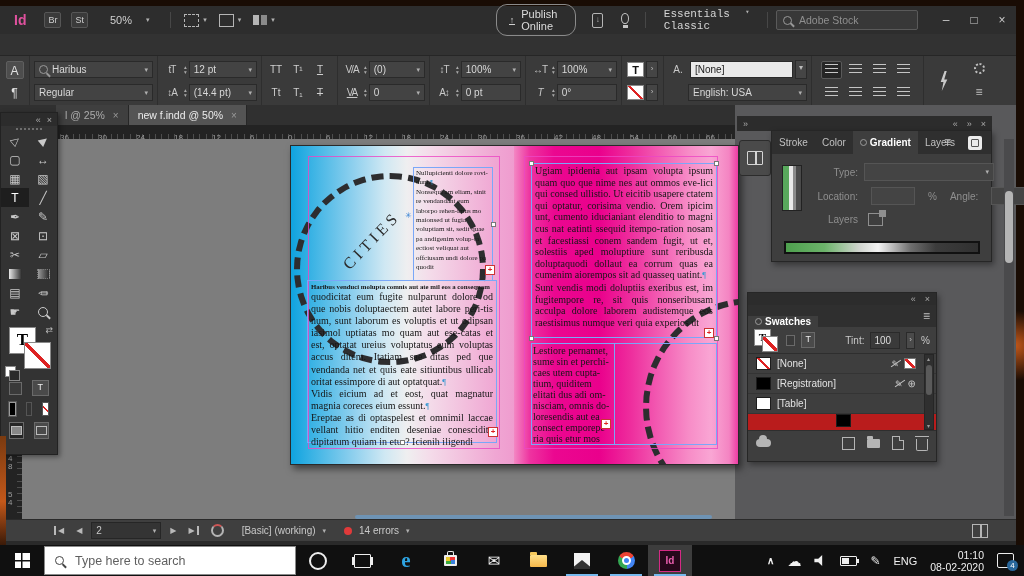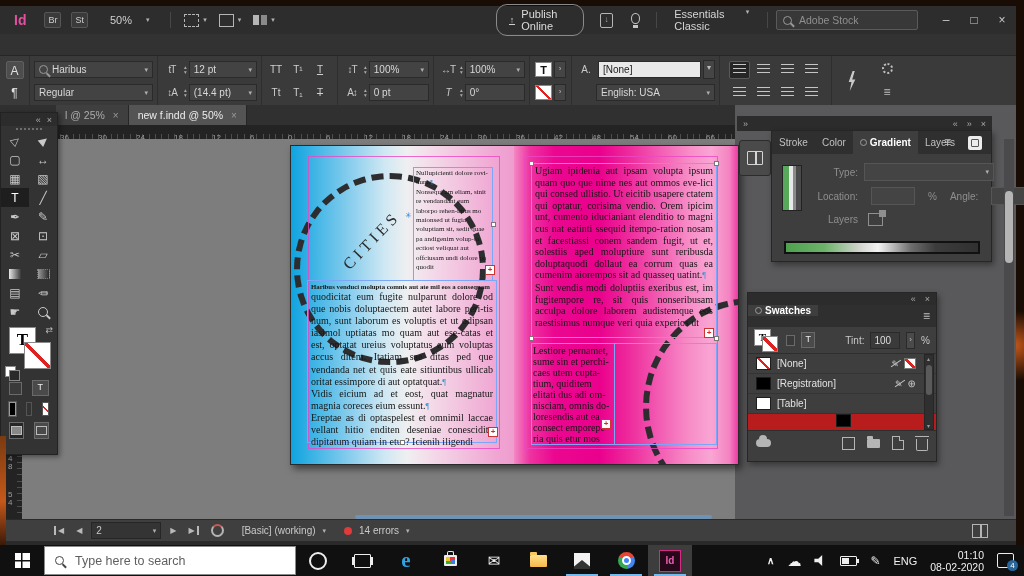--- a/index.html
+++ b/index.html
@@ -24,21 +24,21 @@
   .tb-sep{width:1px;height:16px;background:#474747;margin:0 8px;}
   .tb-group{display:flex;align-items:center;gap:4px;margin:0 6px;}
   .gicon1{width:13px;height:11px;border:1px dashed #b5b5b5;}
   .gicon2{width:13px;height:11px;border:1px solid #b5b5b5;}
   .gicon3{width:14px;height:10px;background:linear-gradient(90deg,#b5b5b5 0 6px,#2d2d2d 6px 8px,#8a8a8a 8px 14px);}
   .pub-btn{display:flex;align-items:center;gap:6px;border:1px solid #8a8a8a;border-radius:11px;padding:3px 12px;color:#dcdcdc;margin-left:215px;}
   .pub-ic{border-bottom:1.5px solid #cfcfcf;padding:0 1px;font-size:9px;line-height:8px;color:#cfcfcf;}
   .share-ic{width:14px;height:13px;border:1.5px solid #b5b5b5;border-radius:2px;color:#b5b5b5;font-size:8px;text-align:center;line-height:12px;margin-left:16px;}
   .bulb{width:9px;height:9px;border:1.5px solid #c5c5c5;border-radius:50%;position:relative;margin-left:18px;top:-2px;}
   .bulb::after{content:'';position:absolute;width:5px;height:3px;background:#c5c5c5;left:1px;bottom:-5px;}
-  .ws{display:flex;gap:8px;margin:0 10px;color:#d5d5d5;}
+  .ws{display:flex;gap:8px;margin:0 10px;color:#d5d5d5;font-family:Liberation Mono, monospace;}
   .stockbox{display:flex;align-items:center;gap:5px;background:#383838;border:1px solid #5a5a5a;border-radius:2px;height:18px;padding:0 6px;width:148px;}
   .stockbox input{background:transparent;border:none;outline:none;color:#c9c9c9;font-size:10.5px;width:110px;font-family:"Liberation Sans",sans-serif;}
   .stockbox input::placeholder{color:#8f8f8f;}
   .mag{width:7px;height:7px;border:1.5px solid #999;border-radius:50%;position:relative;flex:none;}
   .mag::after{content:'';position:absolute;width:5px;height:1.5px;background:#999;transform:rotate(45deg);right:-4px;bottom:-2px;}
   .winctl{display:flex;margin-left:14px;}
   .winctl span{width:28px;text-align:center;color:#c9c9c9;font-size:12px;}
 
   
   .menubar{position:absolute;left:0;top:28px;width:100%;height:21px;background:#2d2d2d;display:flex;align-items:center;padding-left:4px;font-size:12px;}
@@ -159,21 +159,21 @@
   .gdd{background:#444;border:1px solid #555;height:18px;width:130px;display:flex;align-items:center;padding:0 4px;box-sizing:border-box;}
   .gdd .chevron{margin-left:auto;}
   .gfield{background:#444;border:1px solid #555;height:16px;width:42px;}
   .revic{width:13px;height:11px;border:1px solid #8f8f8f;position:relative;}
   .revic::after{content:'';position:absolute;right:-4px;top:-4px;width:7px;height:7px;background:#8f8f8f;}
   .gramp{position:absolute;left:12px;top:110px;width:196px;height:13px;border:2px solid #111;box-sizing:border-box;
     background:linear-gradient(90deg,#4ea04e 0%,#6cb36a 20%,#cfd3cd 38%,#f2f2f2 48%,#bdbdbd 55%,#6e6e6e 65%,#3c3c3c 78%,#303030 100%);}
 
   .spanel{position:absolute;left:747px;top:286px;width:190px;height:170px;background:#3e3e3e;border:1px solid #262626;box-sizing:border-box;box-shadow:2px 3px 6px rgba(0,0,0,.4);font-size:10px;}
   .spanel-head{height:12px;background:#2c2c2c;display:flex;justify-content:flex-end;align-items:center;gap:9px;padding:0 6px;color:#a8a8a8;font-size:9px;}
-  .spanel-tabs{height:22px;background:#2f2f2f;display:flex;align-items:flex-start;}
+  .spanel-tabs{height:22px;background:#2f2f2f;display:flex;align-items:flex-end;}
   .spanel-tabs .ptab{max-width:none;}
   .sctl{height:26px;display:flex;align-items:center;padding:0 6px;gap:6px;border-bottom:1px solid #2e2e2e;}
   .sfs{position:relative;width:26px;height:22px;flex:none;}
   .sfs .f{position:absolute;left:0;top:0;width:15px;height:15px;background:#fff;border:1px solid #888;font-family:"Liberation Serif",serif;font-weight:bold;color:#000;font-size:11px;text-align:center;line-height:14px;}
   .sfs .s{position:absolute;left:8px;top:7px;width:14px;height:14px;background:#fff;border:1px solid #888;}
   .sfs .s::after{content:'';position:absolute;inset:0;background:linear-gradient(45deg,transparent 42%,#d22 42% 58%,transparent 58%);}
   .tintval{background:#3a3a3a;border:1px solid #2a2a2a;width:28px;height:15px;display:flex;align-items:center;padding:0 3px;color:#ddd;}
   .spin{width:9px;height:15px;background:#4a4a4a;border:1px solid #2a2a2a;color:#bbb;font-size:8px;text-align:center;line-height:14px;}
   .swlist{height:76px;overflow:hidden;position:relative;}
   .sw-row{height:19px;display:flex;align-items:center;gap:6px;padding:0 6px 0 8px;border-bottom:1px solid #343434;}
@@ -365,20 +365,44 @@
         <span class="tbtn">TT</span>
         <span class="tbtn">T¹</span>
         <span class="tbtn u-l">T</span>
       </div>
       <div class="cprow">
         <span class="tbtn">Tt</span>
         <span class="tbtn">T₁</span>
         <span class="tbtn s-t">T</span>
       </div>
     </div>
+    <div class="cpcol" style="width:92px;">
+      <div class="cprow">
+          <span class="cpicon">V/A</span>
+          <span class="stepper">
+            <span>▴</span>
+            <span>▾</span>
+          </span>
+          <span class="fld">
+            <span>(0)</span>
+            <span class="chevron">▾</span>
+          </span>
+        </div>
+      <div class="cprow">
+          <span class="cpicon u-l">VA</span>
+          <span class="stepper">
+            <span>▴</span>
+            <span>▾</span>
+          </span>
+          <span class="fld">
+            <span>0</span>
+            <span class="chevron">▾</span>
+          </span>
+        </div>
+    </div>
     <div class="cpcol" style="width:96px;">
       <div class="cprow">
           <span class="cpicon">↕T</span>
           <span class="stepper">
             <span>▴</span>
             <span>▾</span>
           </span>
           <span class="fld">
             <span>100%</span>
             <span class="chevron">▾</span>

